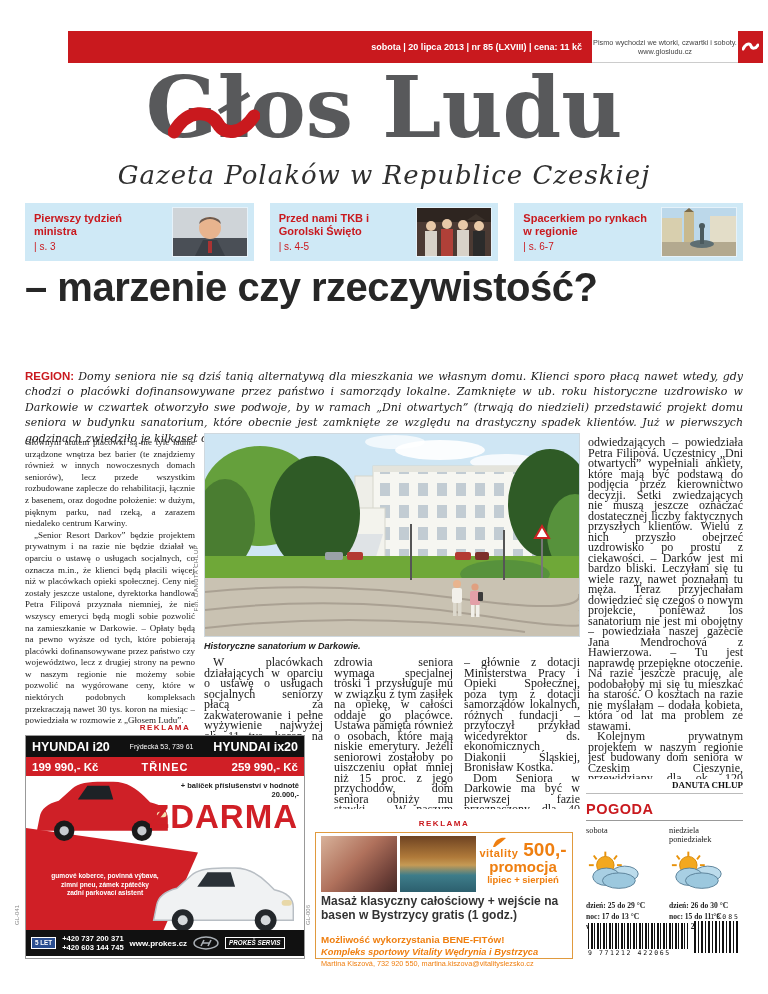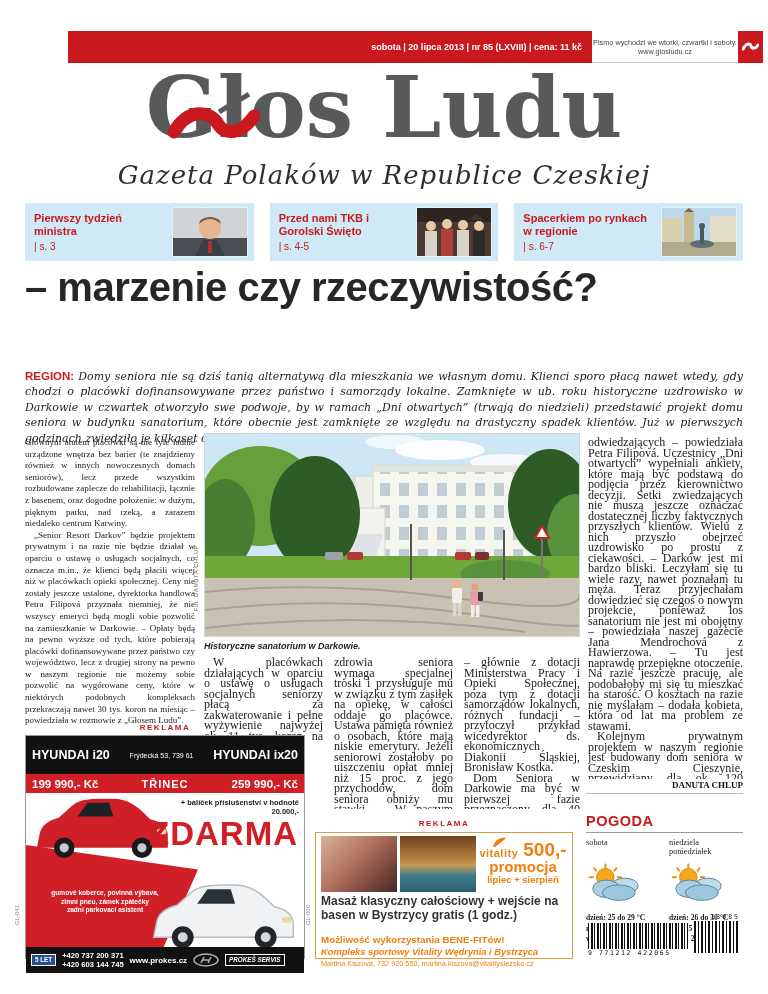--- a/index.html
+++ b/index.html
@@ -64,21 +64,21 @@
   .photo-caption{position:absolute;left:204px;top:641px;width:376px;font-size:9px;font-weight:bold;
                  font-style:italic;color:#222;}
 
   .reklama{position:absolute;color:#c9191e;font-weight:bold;font-size:8px;letter-spacing:1.5px;text-align:center;}
   .rek1{left:25px;top:723px;width:280px;}
   .rek2{left:315px;top:819px;width:258px;}
 
   
   .hyad{position:absolute;left:25px;top:735px;width:280px;height:224px;border:1px solid #999;box-sizing:border-box;
         background:#fff;}
-  .hy-head{height:38px;background:#111;display:flex;align-items:center;justify-content:space-between;
+  .hy-head{height:21px;background:#111;display:flex;align-items:center;justify-content:space-between;
            padding:0 6px;color:#fff;}
   .hy-model{font-weight:bold;font-size:12.5px;}
   .hy-addr{font-size:7px;}
   .hy-price{height:19px;background:#d01f26;display:flex;align-items:center;justify-content:space-between;
             padding:0 6px;color:#fff;font-weight:bold;font-size:11.5px;}
   .hy-city{font-size:11px;letter-spacing:1px;}
   .hy-body{position:relative;height:154px;overflow:hidden;background:#fff;}
   .hy-redwedge{position:absolute;left:0;top:52px;width:172px;height:102px;background:#d01f26;
                clip-path:polygon(0 0,100% 24%,80% 100%,0 100%);}
   .hy-acc{position:absolute;left:4px;top:96px;width:150px;color:#fff;font-weight:bold;font-size:6.6px;
@@ -107,21 +107,21 @@
   .vit-brand{font-weight:bold;font-size:11px;letter-spacing:.5px;}
   .vit-price{font-weight:bold;font-size:19px;line-height:1;}
   .vit-promo1{font-weight:bold;font-size:15px;line-height:15px;}
   .vit-promo2{font-weight:bold;font-size:9.5px;}
   .vit-headline{font-weight:bold;font-size:12px;line-height:13.5px;color:#333;margin-top:3px;}
   .vit-benefit{font-weight:bold;font-size:9.8px;color:#ef7f10;margin-top:12px;}
   .vit-venue{font-weight:bold;font-size:9.3px;color:#ef7f10;margin-top:2px;font-style:italic;}
   .vit-contact{font-size:7.3px;color:#ef7f10;margin-top:2px;}
 
   
-  .pogoda{position:absolute;left:586px;top:793px;width:157px;border-top:1px solid #bbb;padding-top:19px;}
+  .pogoda{position:absolute;left:586px;top:793px;width:157px;border-top:1px solid #bbb;padding-top:7px;}
   .pogoda-title{color:#c9191e;font-weight:bold;font-size:14.5px;letter-spacing:.5px;
                 border-bottom:1px solid #999;padding-bottom:3px;}
   .pogoda-days{display:flex;gap:9px;margin-top:5px;}
   .pday{width:74px;font-family:"Liberation Serif",serif;}
   .pday-label{font-size:8.3px;color:#222;min-height:18px;line-height:9px;}
   .picon{margin:6px 0 7px 0;}
   .ptemps{font-size:7.6px;font-weight:bold;line-height:10.5px;color:#222;}
 
   .barcodes{position:absolute;left:586px;top:915px;width:160px;height:45px;}
   .ean{position:absolute;left:2px;top:8px;width:100px;height:28px;

